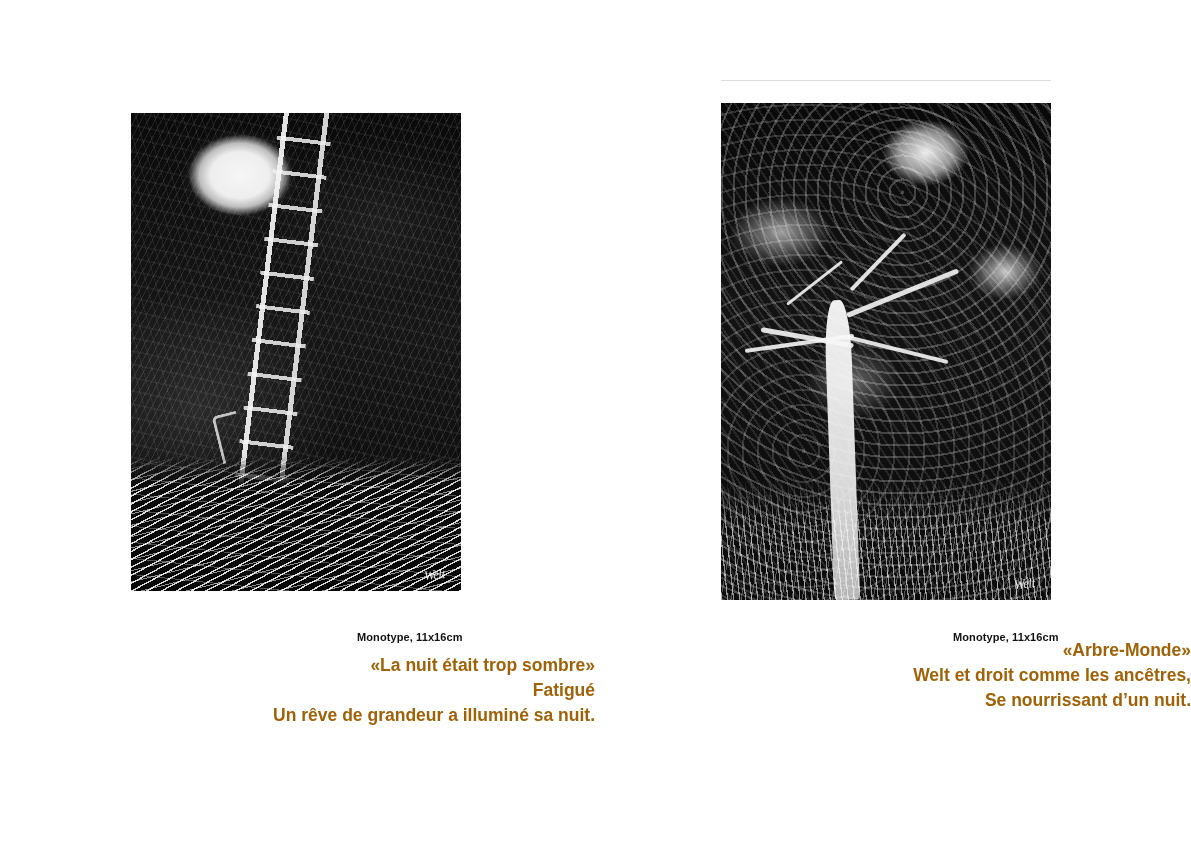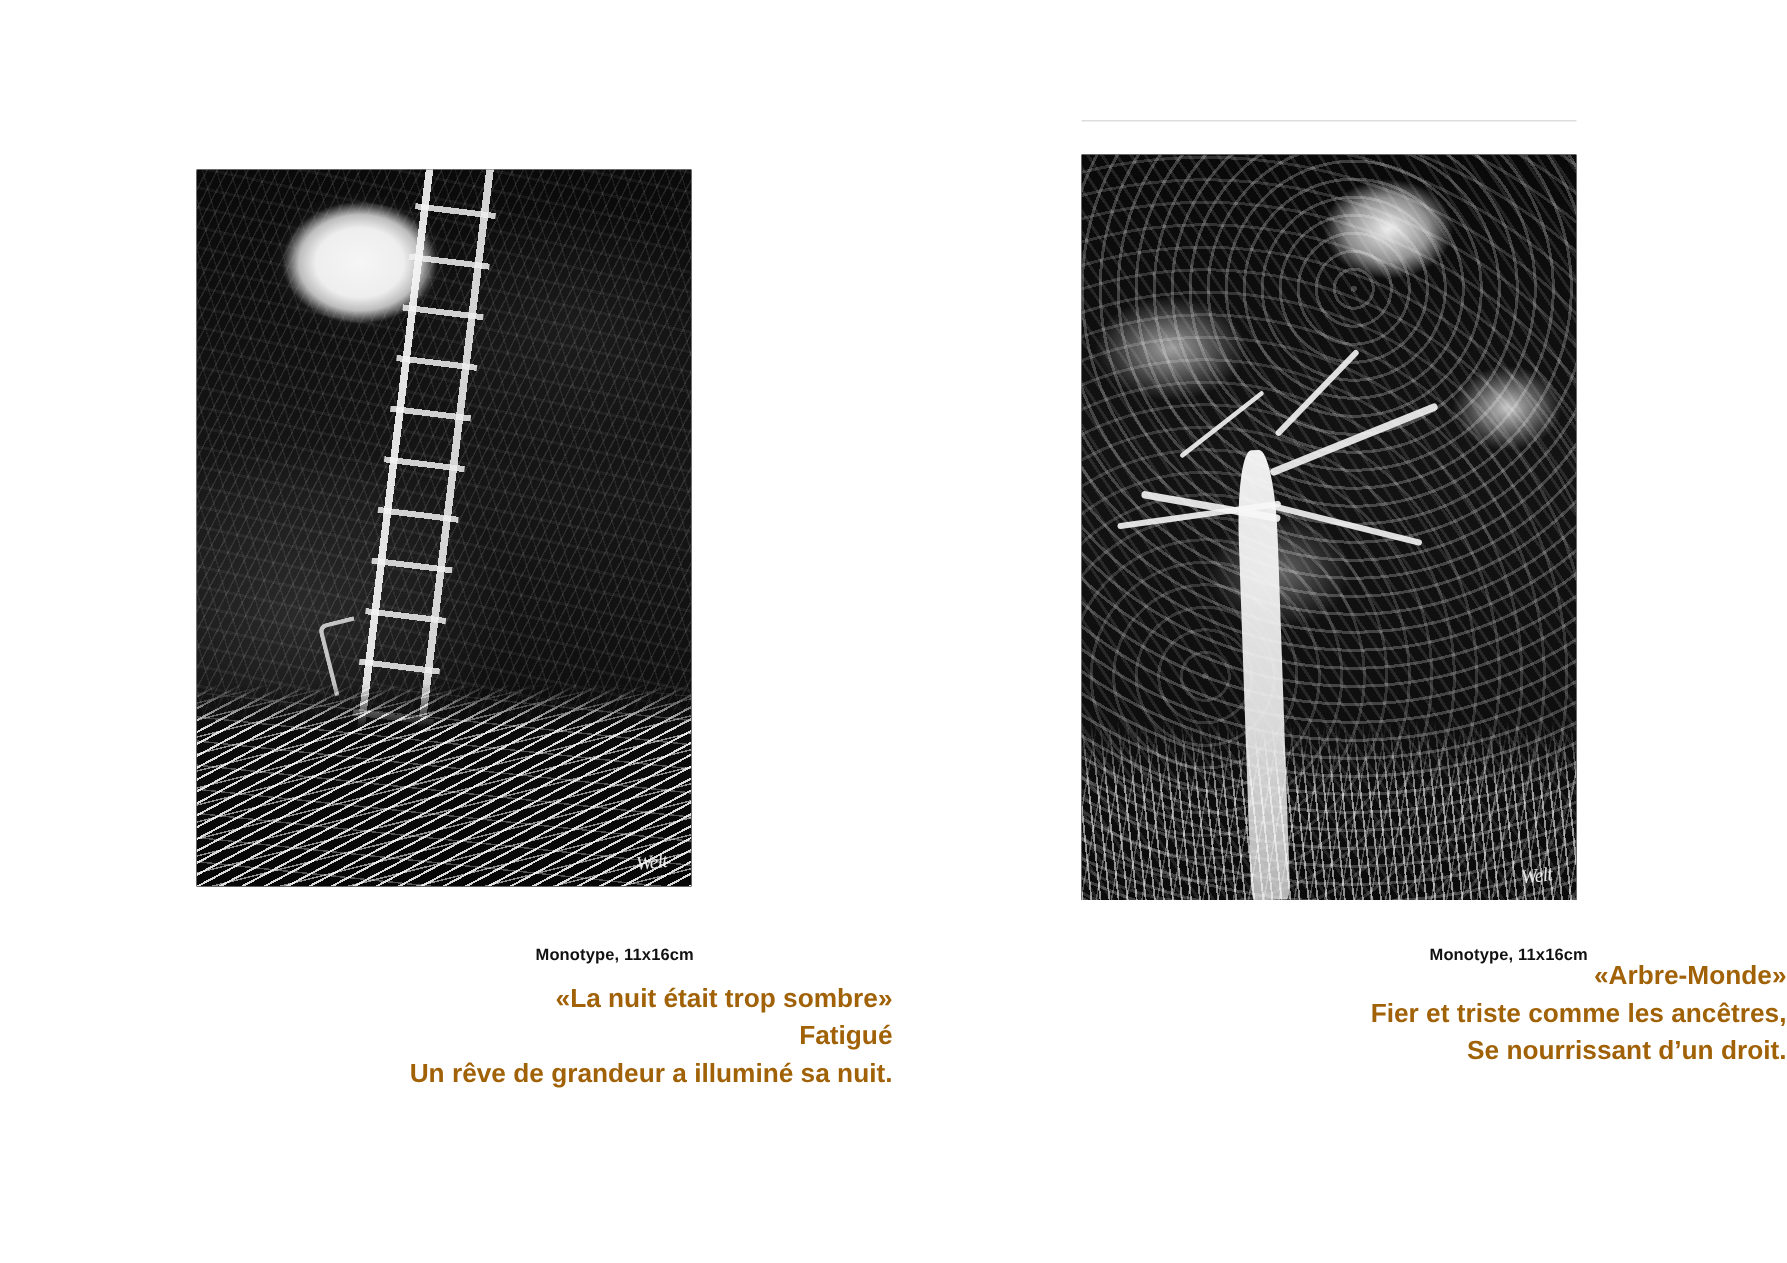--- a/index.html
+++ b/index.html
@@ -221,18 +221,18 @@
         <div class="root-hatch"></div>
 
         <div class="signature dark">Welt</div>
       </div>
     </div>
 
     <div class="caption" style="left:357px; top:613px;">Monotype, 11x16cm</div>
 
     <div class="poem" style="top:638px;">
       <span class="line">«Arbre-Monde»</span>
-      <span class="line">Fier et triste comme les ancêtres,</span>
-      <span class="line">Se nourrissant d’un droit.</span>
+      <span class="line">Welt et droit comme les ancêtres,</span>
+      <span class="line">Se nourrissant d’un nuit.</span>
     </div>
   </div>
 
 </div>
 
 </body></html>

